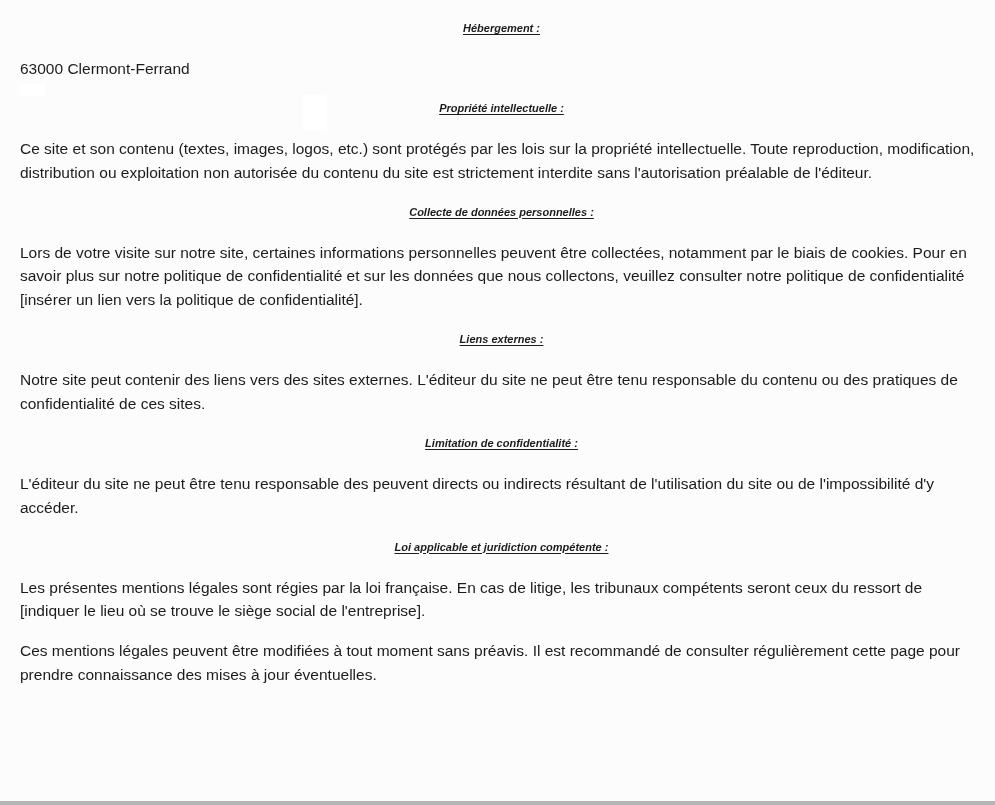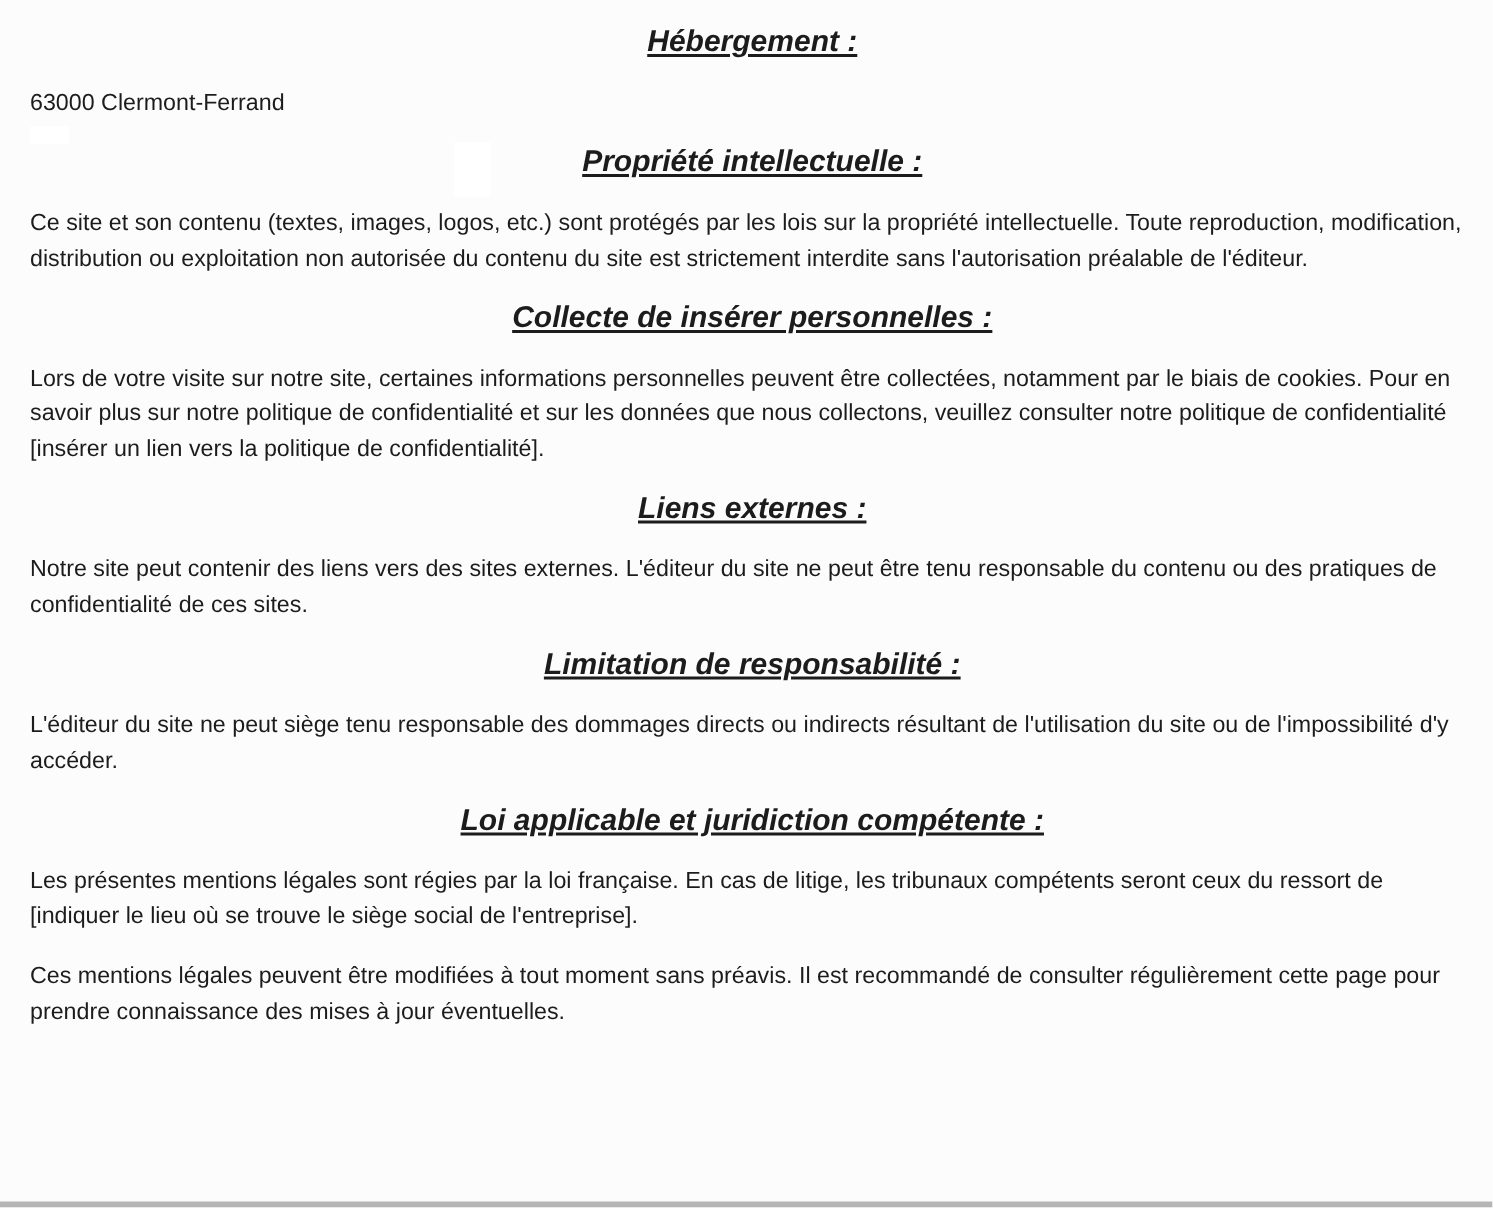--- a/index.html
+++ b/index.html
@@ -23,21 +23,21 @@
     padding: 17px 12px 0 20px;
     font-size: 15.5px;
     line-height: 23.7px;
   }
   .doc p {
     margin: 0 0 16.3px 0;
     text-align: left;
   }
   .doc h2.heading {
     margin: 0 0 16.3px 0;
-    font-size: 20px;
+    font-size: 11px;
     line-height: 23.7px;
     font-weight: bold;
     font-style: italic;
     text-decoration: underline;
     text-underline-offset: 2px;
     text-align: center;
   }
   .white-patch {
     position: absolute;
     background: #ffffff;
@@ -61,27 +61,27 @@
 <div class="white-patch patch-1"></div>
 <div class="white-patch patch-2"></div>
 
 <div class="doc">
   <h2 class="heading">Hébergement :</h2>
   <p>63000 Clermont-Ferrand</p>
 
   <h2 class="heading">Propriété intellectuelle :</h2>
   <p>Ce site et son contenu (textes, images, logos, etc.) sont protégés par les lois sur la propriété intellectuelle. Toute reproduction, modification, distribution ou exploitation non autorisée du contenu du site est strictement interdite sans l'autorisation préalable de l'éditeur.</p>
 
-  <h2 class="heading">Collecte de insérer personnelles :</h2>
+  <h2 class="heading">Collecte de données personnelles :</h2>
   <p>Lors de votre visite sur notre site, certaines informations personnelles peuvent être collectées, notamment par le biais de cookies. Pour en savoir plus sur notre politique de confidentialité et sur les données que nous collectons, veuillez consulter notre politique de confidentialité [insérer un lien vers la politique de confidentialité].</p>
 
   <h2 class="heading">Liens externes :</h2>
   <p>Notre site peut contenir des liens vers des sites externes. L'éditeur du site ne peut être tenu responsable du contenu ou des pratiques de confidentialité de ces sites.</p>
 
-  <h2 class="heading">Limitation de responsabilité :</h2>
-  <p>L'éditeur du site ne peut siège tenu responsable des dommages directs ou indirects résultant de l'utilisation du site ou de l'impossibilité d'y accéder.</p>
+  <h2 class="heading">Limitation de confidentialité :</h2>
+  <p>L'éditeur du site ne peut être tenu responsable des peuvent directs ou indirects résultant de l'utilisation du site ou de l'impossibilité d'y accéder.</p>
 
   <h2 class="heading">Loi applicable et juridiction compétente :</h2>
   <p>Les présentes mentions légales sont régies par la loi française. En cas de litige, les tribunaux compétents seront ceux du ressort de [indiquer le lieu où se trouve le siège social de l'entreprise].</p>
   <p>Ces mentions légales peuvent être modifiées à tout moment sans préavis. Il est recommandé de consulter régulièrement cette page pour prendre connaissance des mises à jour éventuelles.</p>
 </div>
 
 <div class="bottom-border"></div>
 
 </body></html>

